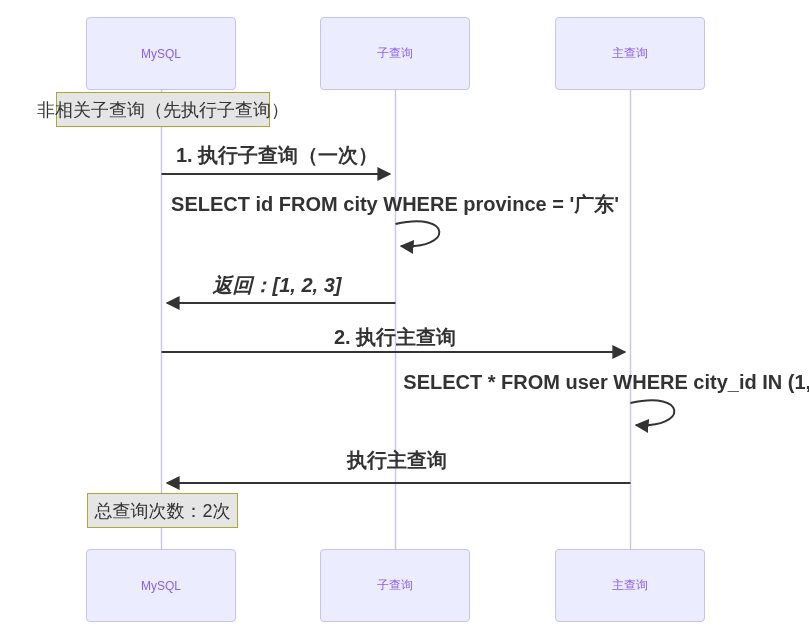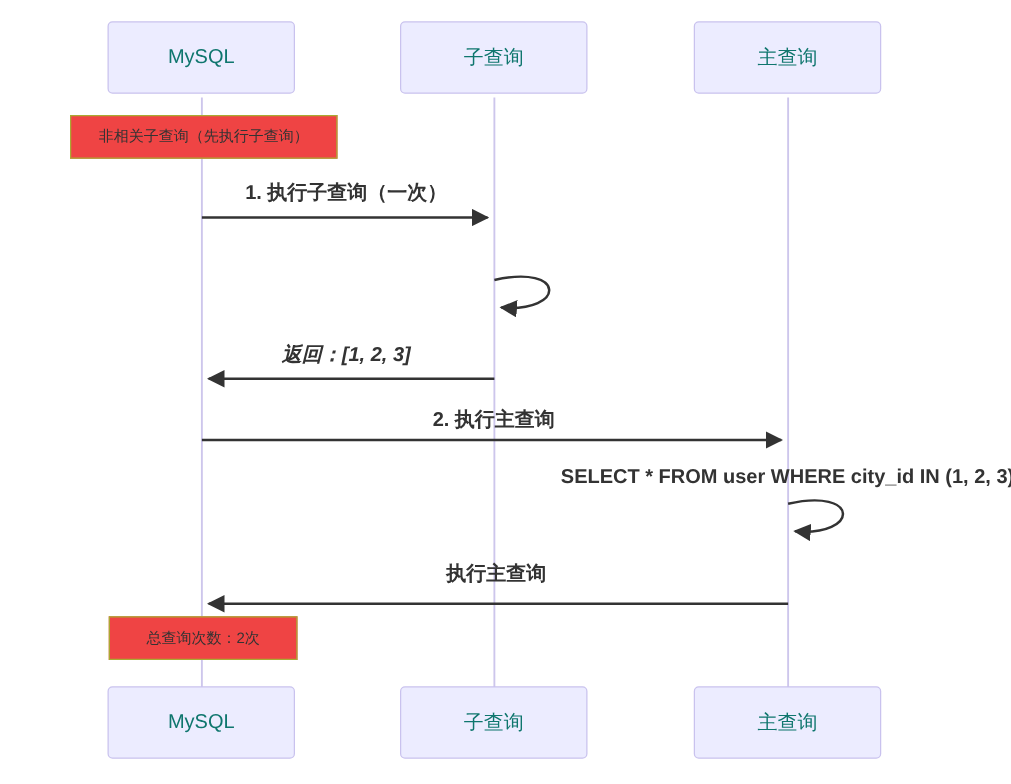--- a/index.html
+++ b/index.html
@@ -7,41 +7,41 @@
     position:relative;
     width:809px;height:627px;
     background:#ffffff;
     font-family:"Liberation Sans","DejaVu Sans",sans-serif;
     color:#333333;
     overflow:hidden;
   }
   .layer{position:absolute;left:0;top:0;}
   .actor{
     position:absolute;
-    width:150px;height:58px;
+    width:150px;height:73px;
     background:#ECECFF;
     border:1px solid #C9C2EE;
     border-radius:4px;
     display:flex;align-items:center;justify-content:center;
-    font-size:16px;color:#0f766e;
+    font-size:12px;color:#8b5cf6;
     box-sizing:border-box;
   }
   .note{
     position:absolute;
-    background:#ef4444;
+    background:#e5e5e5;
     border:1px solid #AAAA33;
     display:flex;align-items:center;justify-content:center;
-    font-size:12px;color:#333333;
+    font-size:18px;color:#333333;
     box-sizing:border-box;
     white-space:nowrap;
   }
   .msg{
     position:absolute;
     transform:translateX(-50%);
-    font-size:16px;font-weight:700;
+    font-size:20px;font-weight:700;
     line-height:18px;
     color:#333333;
     white-space:nowrap;
     text-align:center;
   }
 </style>
 </head>
 <body>
 
 <div class="canvas">
@@ -75,18 +75,19 @@
   <div class="actor" style="left:555px;top:17px;">主查询</div>
 
   <div class="actor" style="left:86px;top:549px;">MySQL</div>
   <div class="actor" style="left:320px;top:549px;">子查询</div>
   <div class="actor" style="left:555px;top:549px;">主查询</div>
 
   <div class="note" style="left:56px;top:92px;width:214px;height:35px;">非相关子查询（先执行子查询）</div>
   <div class="note" style="left:87px;top:493px;width:151px;height:35px;">总查询次数：2次</div>
 
   <div class="msg" style="left:277px;top:146px;">1. 执行子查询（一次）</div>
+  <div class="msg" style="left:395px;top:195px;">SELECT id FROM city WHERE province = '广东'</div>
   <div class="msg" style="left:277px;top:276px;font-style:italic;">返回：[1, 2, 3]</div>
   <div class="msg" style="left:395px;top:328px;">2. 执行主查询</div>
   <div class="msg" style="left:630px;top:373px;">SELECT * FROM user WHERE city_id IN (1, 2, 3)</div>
   <div class="msg" style="left:397px;top:451px;">执行主查询</div>
 
 </div>
 
 </body></html>

